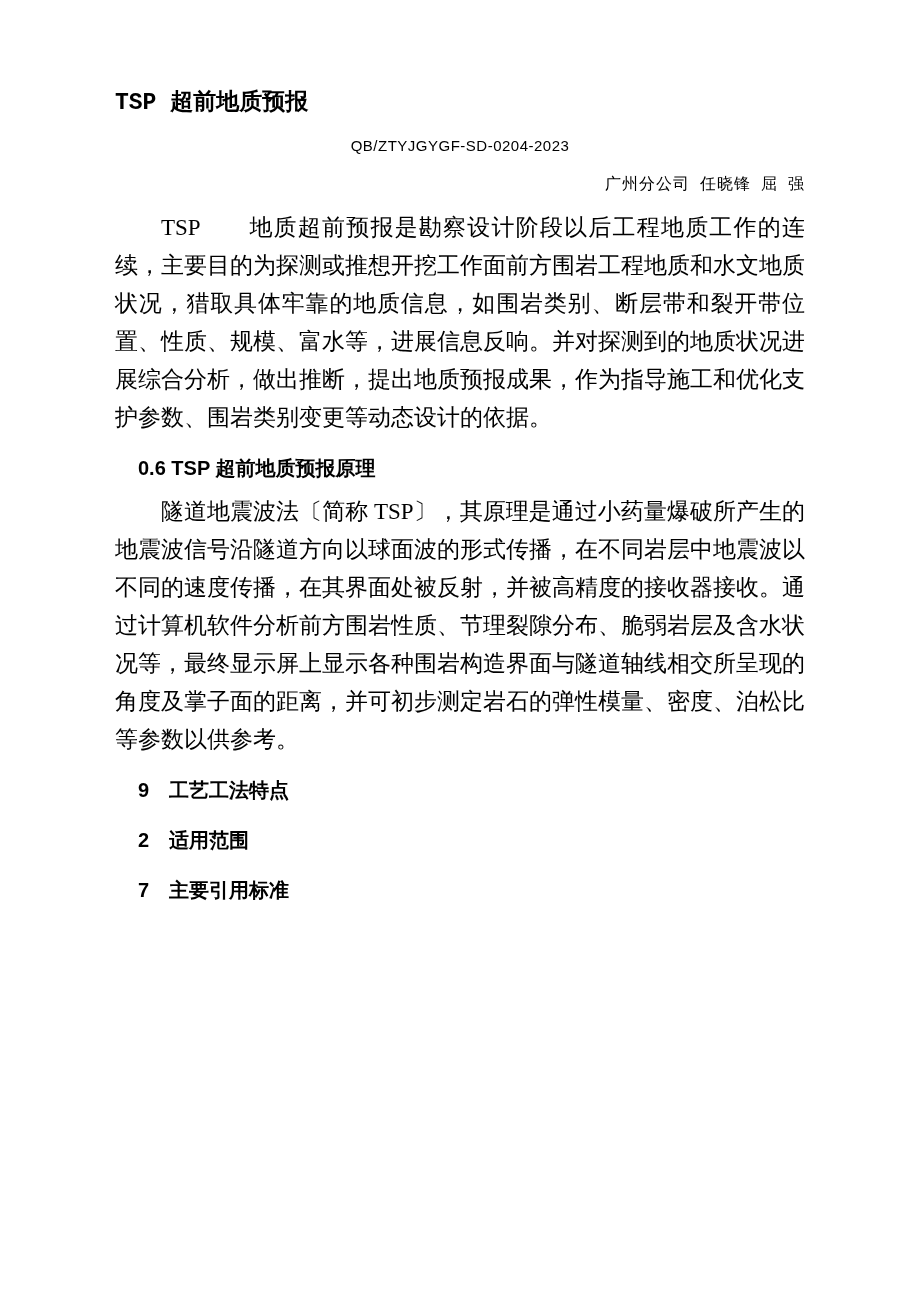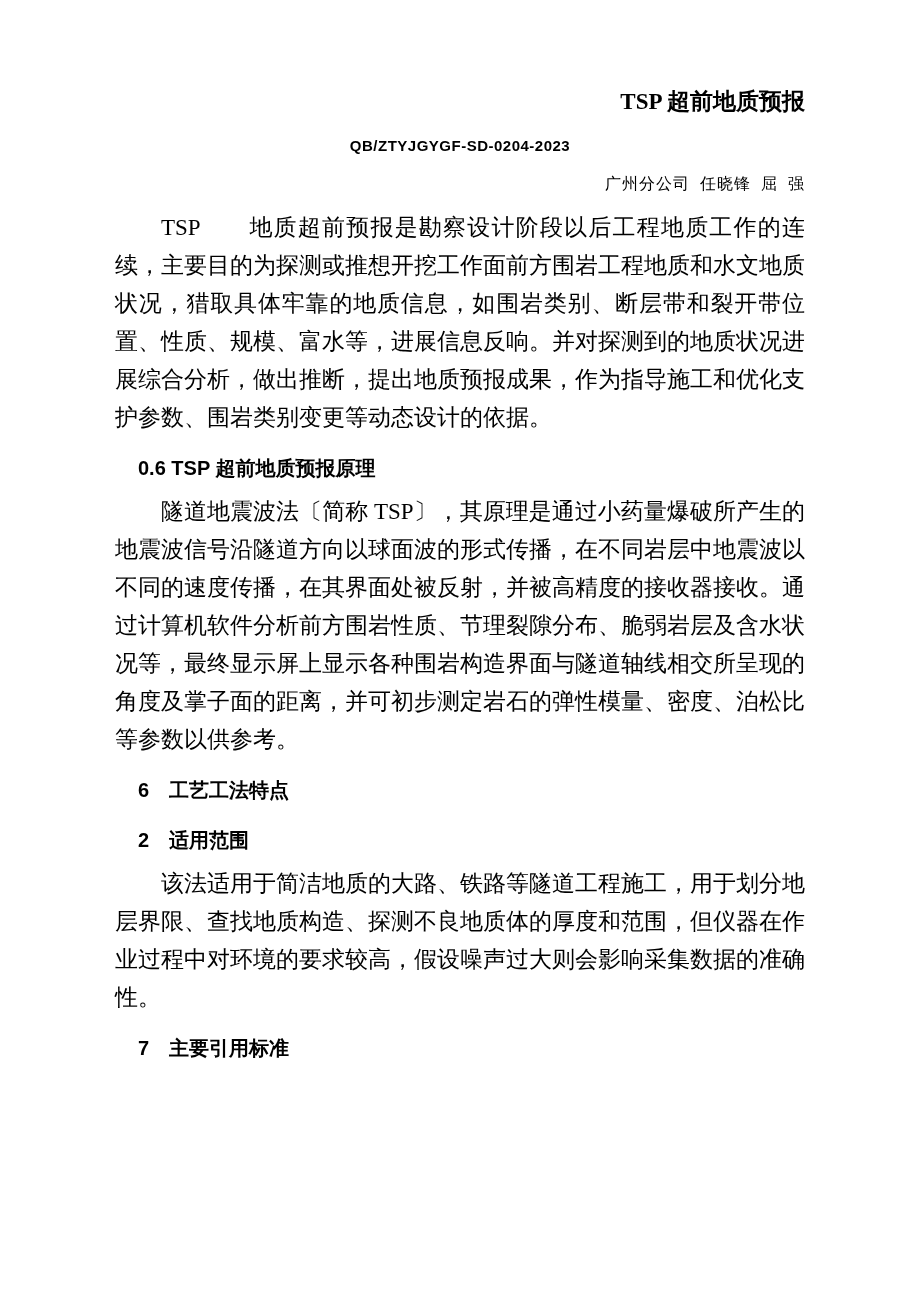--- a/index.html
+++ b/index.html
@@ -15,31 +15,31 @@
     font-family: "Liberation Serif", "DejaVu Serif", serif;
   }
   .page {
     box-sizing: border-box;
     width: 920px;
     height: 1302px;
     padding: 86px 115px 40px 115px;
   }
   .title {
     margin: 0 0 20px 0;
-    text-align: right;
+    text-align: left;
     font-size: 23px;
     font-weight: bold;
-    font-family: Liberation Serif, serif;
+    font-family: Liberation Mono, monospace;
     white-space: pre-wrap;
   }
   .docnum {
     margin: 0 0 20px 0;
     text-align: center;
     font-size: 15px;
-    font-weight: bold;
+    font-weight: normal;
     letter-spacing: 0.5px;
     font-family: "Liberation Sans", "DejaVu Sans", sans-serif;
     white-space: pre-wrap;
   }
   .authors {
     margin: 0 0 14px 0;
     text-align: right;
     font-size: 16px;
     letter-spacing: 1px;
     white-space: pre-wrap;
@@ -73,22 +73,21 @@
   <div class="authors">广州分公司  任晓锋  屈  强</div>
 
 
 
   <p class="body-para">TSP　　地质超前预报是勘察设计阶段以后工程地质工作的连续，主要目的为探测或推想开挖工作面前方围岩工程地质和水文地质状况，猎取具体牢靠的地质信息，如围岩类别、断层带和裂开带位置、性质、规模、富水等，进展信息反响。并对探测到的地质状况进展综合分析，做出推断，提出地质预报成果，作为指导施工和优化支护参数、围岩类别变更等动态设计的依据。</p>
 
   <h2 class="heading">0.6 TSP 超前地质预报原理</h2>
 
   <p class="body-para">隧道地震波法〔简称 TSP〕，其原理是通过小药量爆破所产生的地震波信号沿隧道方向以球面波的形式传播，在不同岩层中地震波以不同的速度传播，在其界面处被反射，并被高精度的接收器接收。通过计算机软件分析前方围岩性质、节理裂隙分布、脆弱岩层及含水状况等，最终显示屏上显示各种围岩构造界面与隧道轴线相交所呈现的角度及掌子面的距离，并可初步测定岩石的弹性模量、密度、泊松比等参数以供参考。</p>
 
-  <h2 class="heading">6　工艺工法特点</h2>
+  <h2 class="heading">9　工艺工法特点</h2>
 
 
   <h2 class="heading">2　适用范围</h2>
 
-  <p class="body-para">该法适用于简洁地质的大路、铁路等隧道工程施工，用于划分地层界限、查找地质构造、探测不良地质体的厚度和范围，但仪器在作业过程中对环境的要求较高，假设噪声过大则会影响采集数据的准确性。</p>
 
   <h2 class="heading">7　主要引用标准</h2>
 
 </div>
 
 </body></html>

